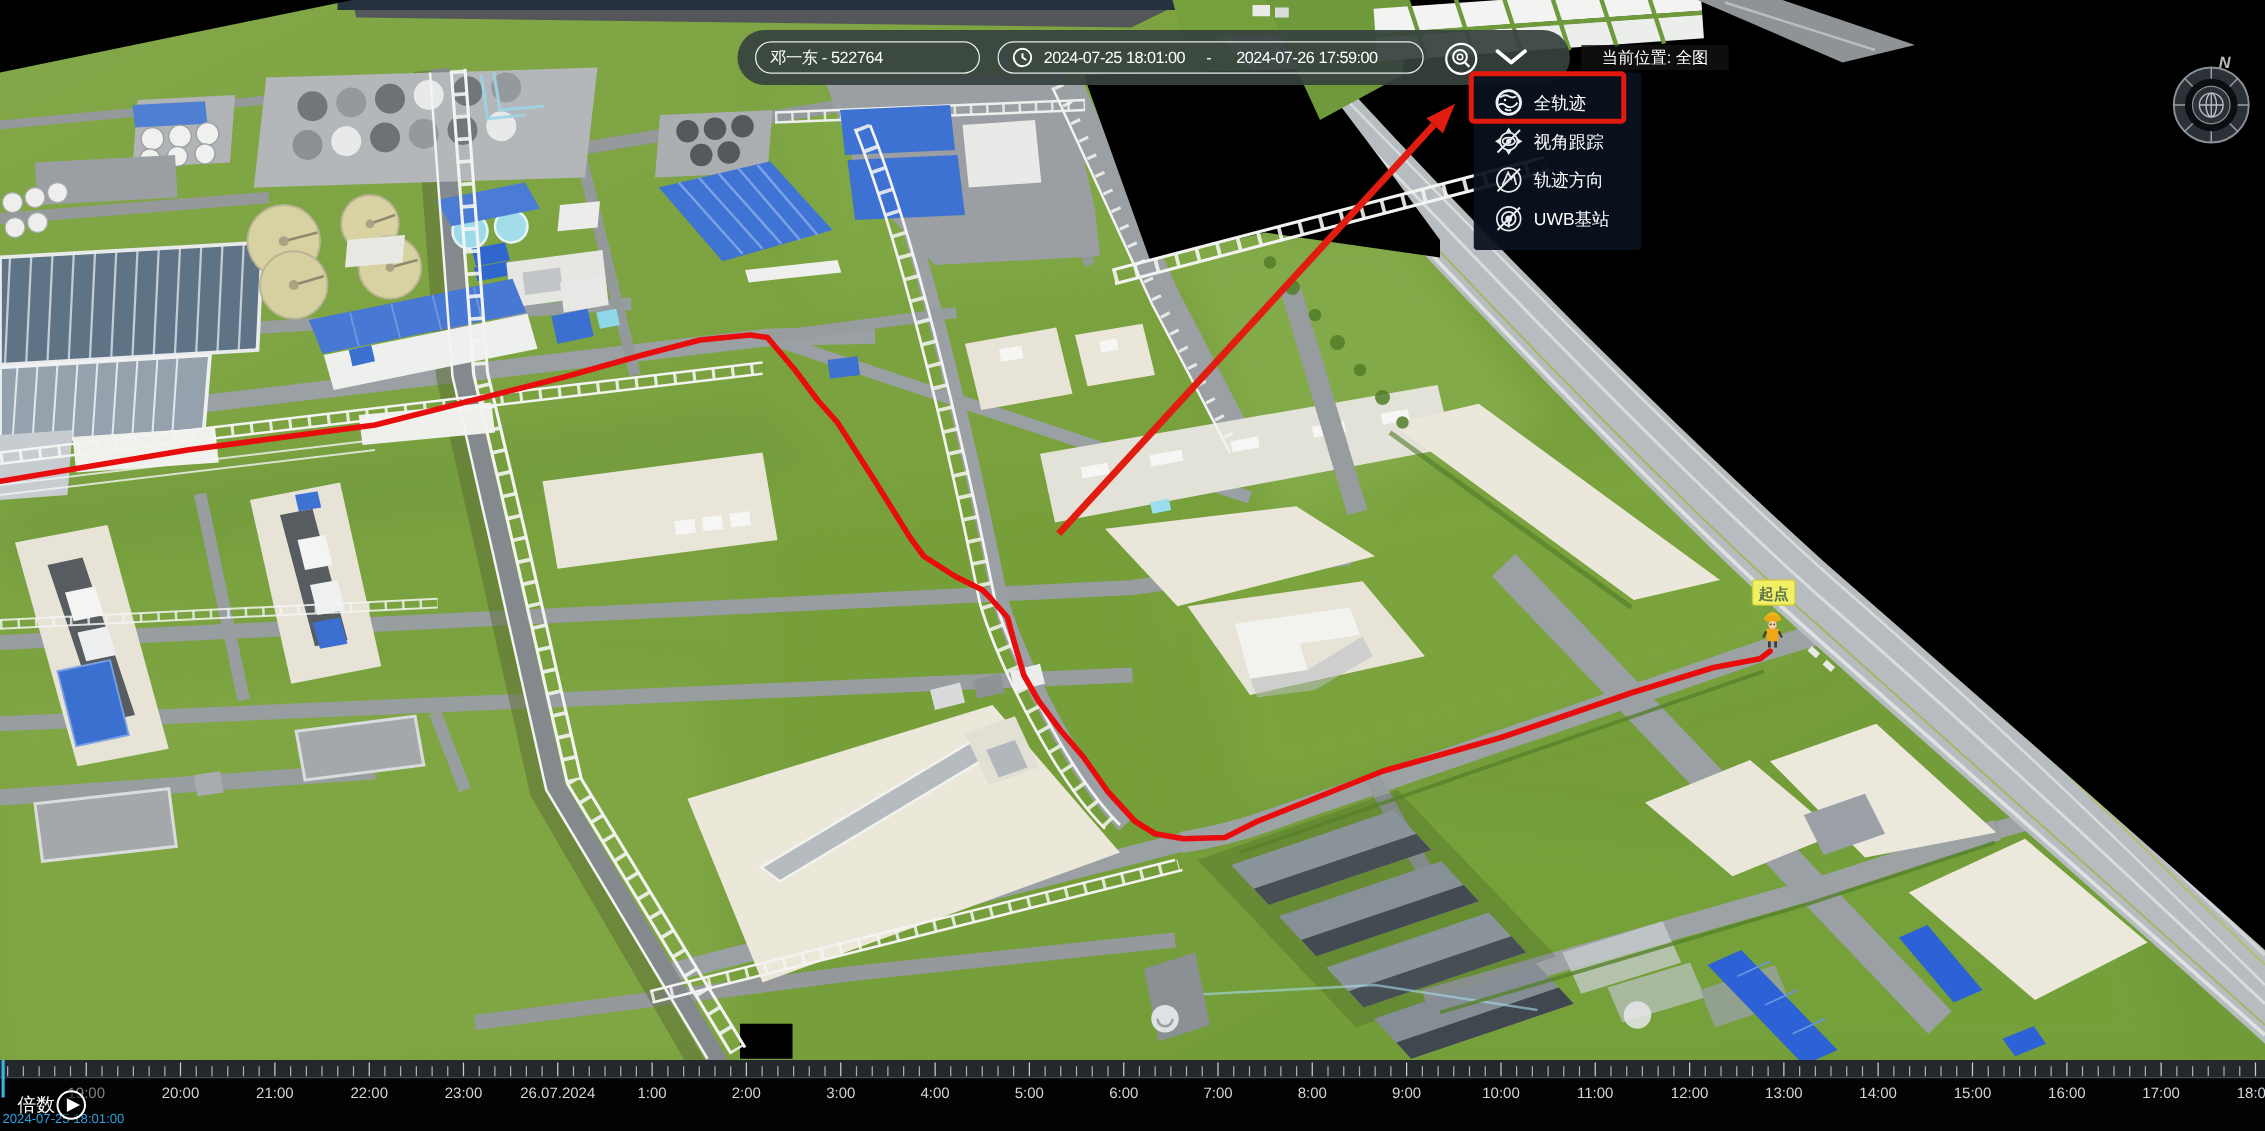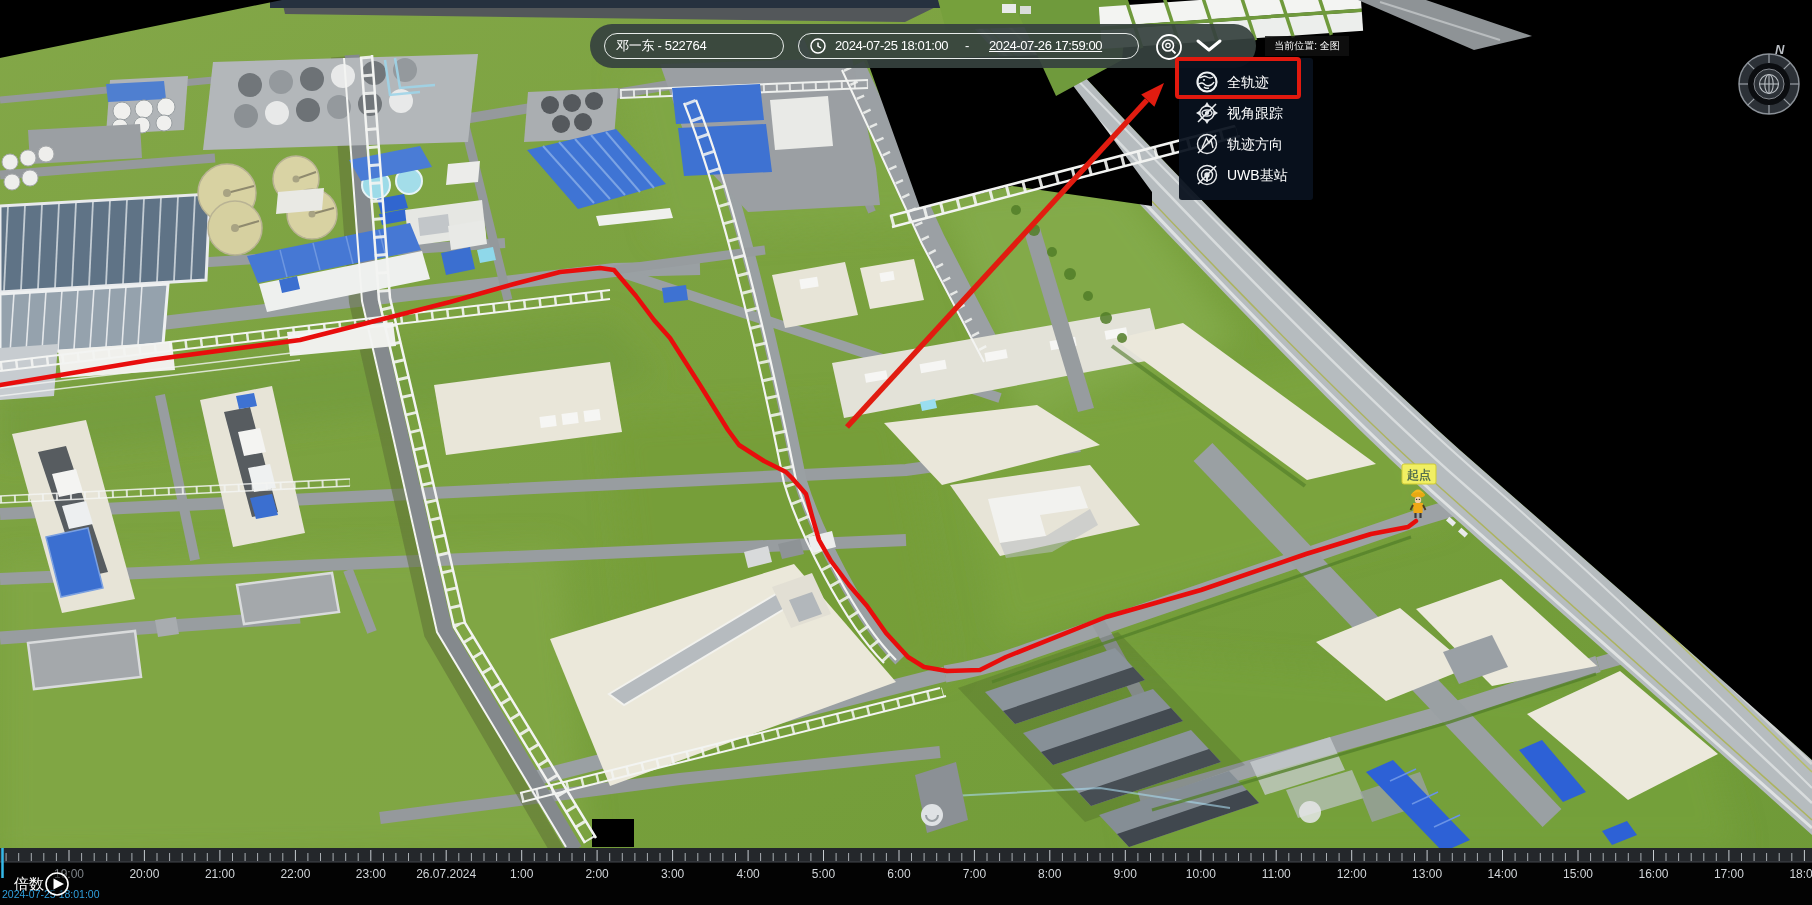--- a/index.html
+++ b/index.html
@@ -573,35 +573,35 @@
 <div class="ui" style="left:604px;top:33px;width:180px;height:26px;border:1.5px solid #e8ecea;border-radius:14px;box-sizing:border-box;color:#fff;font-size:13px;line-height:24px;padding-left:11px;letter-spacing:-0.3px;">邓一东 - 522764</div>
 
 <div class="ui" style="left:798px;top:33px;width:341px;height:26px;border:1.5px solid #e8ecea;border-radius:14px;box-sizing:border-box;color:#fff;font-size:13px;line-height:23px;white-space:nowrap;">
 <svg width="340" height="24" style="position:absolute;left:0;top:0">
 
 <circle cx="19" cy="12" r="7" fill="none" stroke="#fff" stroke-width="1.5"></circle>
 <polyline points="19,8.5 19,12 22,14" fill="none" stroke="#fff" stroke-width="1.5"></polyline>
 </svg>
 <span style="position:absolute;left:36px;letter-spacing:-0.4px;">2024-07-25 18:01:00</span>
 <span style="position:absolute;left:166px;">-</span>
-<span style="position:absolute;left:190px;letter-spacing:-0.4px;text-decoration:underline;">2024-07-26 17:59:00</span>
+<span style="position:absolute;left:190px;letter-spacing:-0.4px;">2024-07-26 17:59:00</span>
 </div>
 
 <svg class="ui" style="left:1154px;top:32px;" width="30" height="30">
 <circle cx="15" cy="15" r="12" fill="none" stroke="#fff" stroke-width="1.8"></circle>
 <circle cx="14" cy="13.5" r="5.5" fill="none" stroke="#fff" stroke-width="1.6"></circle>
 <circle cx="14" cy="13.5" r="2.2" fill="none" stroke="#fff" stroke-width="1.2"></circle>
 <line x1="18" y1="18" x2="21.5" y2="21.5" stroke="#fff" stroke-width="1.8"></line>
 </svg>
 
 <svg class="ui" style="left:1194px;top:38px;" width="32" height="18">
 <polyline points="4,3 15,12 26,3" fill="none" stroke="#fff" stroke-width="3" stroke-linecap="round" stroke-linejoin="round"></polyline>
 </svg>
 
-<div class="ui" style="left:1265px;top:36px;width:84px;height:20px;background:rgba(18,18,18,0.8);color:#fff;font-size:10px;line-height:20px;text-align:center;">当前位置: 全图</div>
+<div class="ui" style="left:1265px;top:36px;width:118px;height:20px;background:rgba(18,18,18,0.8);color:#fff;font-size:13px;line-height:20px;text-align:center;">当前位置: 全图</div>
 
 <div class="ui" style="left:1179px;top:58px;width:134px;height:142px;background:rgba(9,17,30,0.94);border-radius:3px;"></div>
 
 <svg class="ui" style="left:1179px;top:58px;" width="134" height="142">
 
 <g stroke="#eef1f3" fill="none">
 <circle cx="28" cy="24" r="9.5" stroke-width="2.2"></circle>
 <path d="M21,20 q4,-3 7,-1 q3,2 6,0 M20,26 q3,-2 5,0 q3,3 7,1 q2,-1 3,-3 M25,29 q2,2 5,1" stroke-width="1.5"></path>
 <circle cx="25" cy="22" r="1" fill="#eef1f3" stroke="none"></circle>
 </g>

